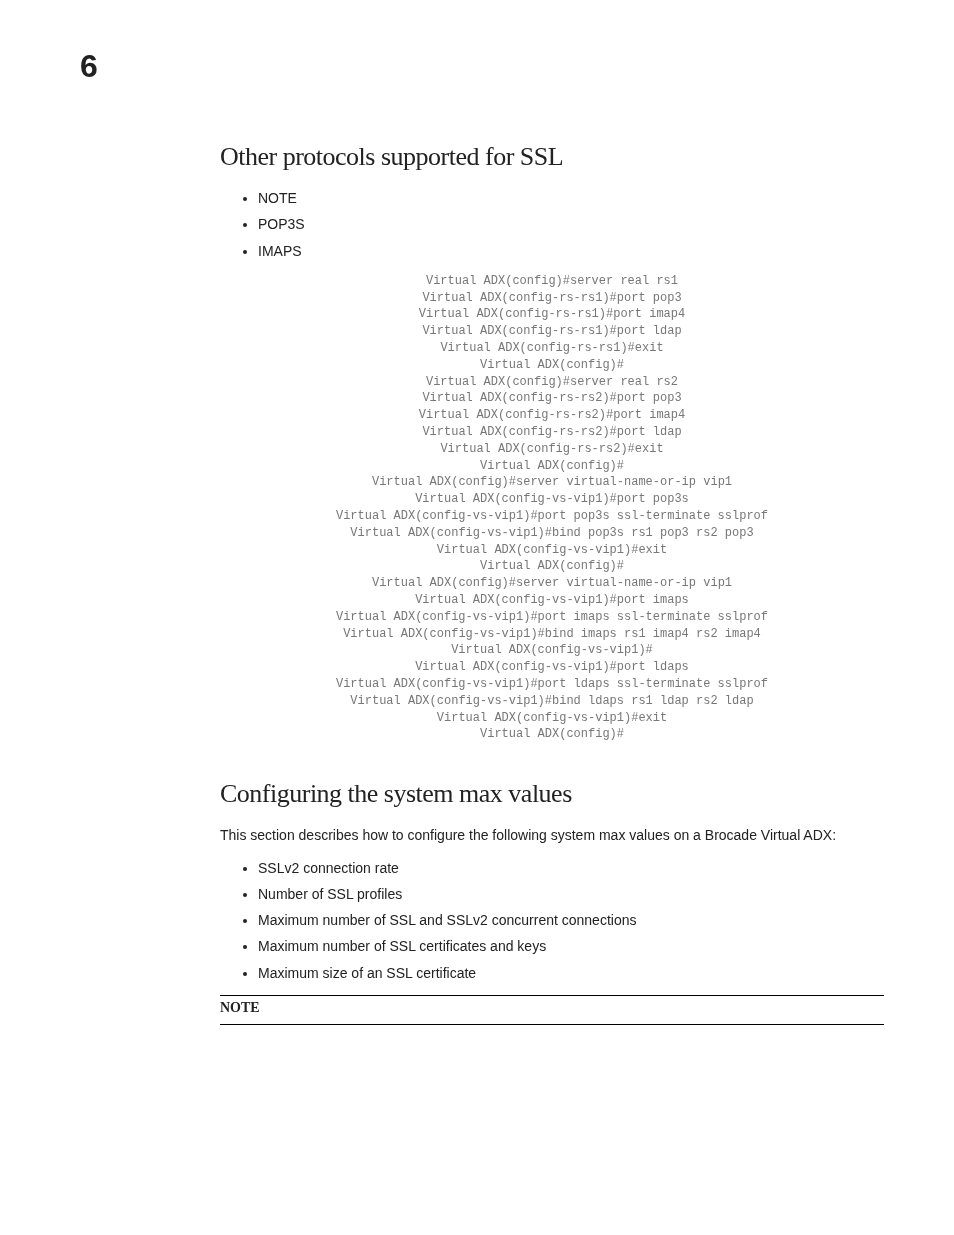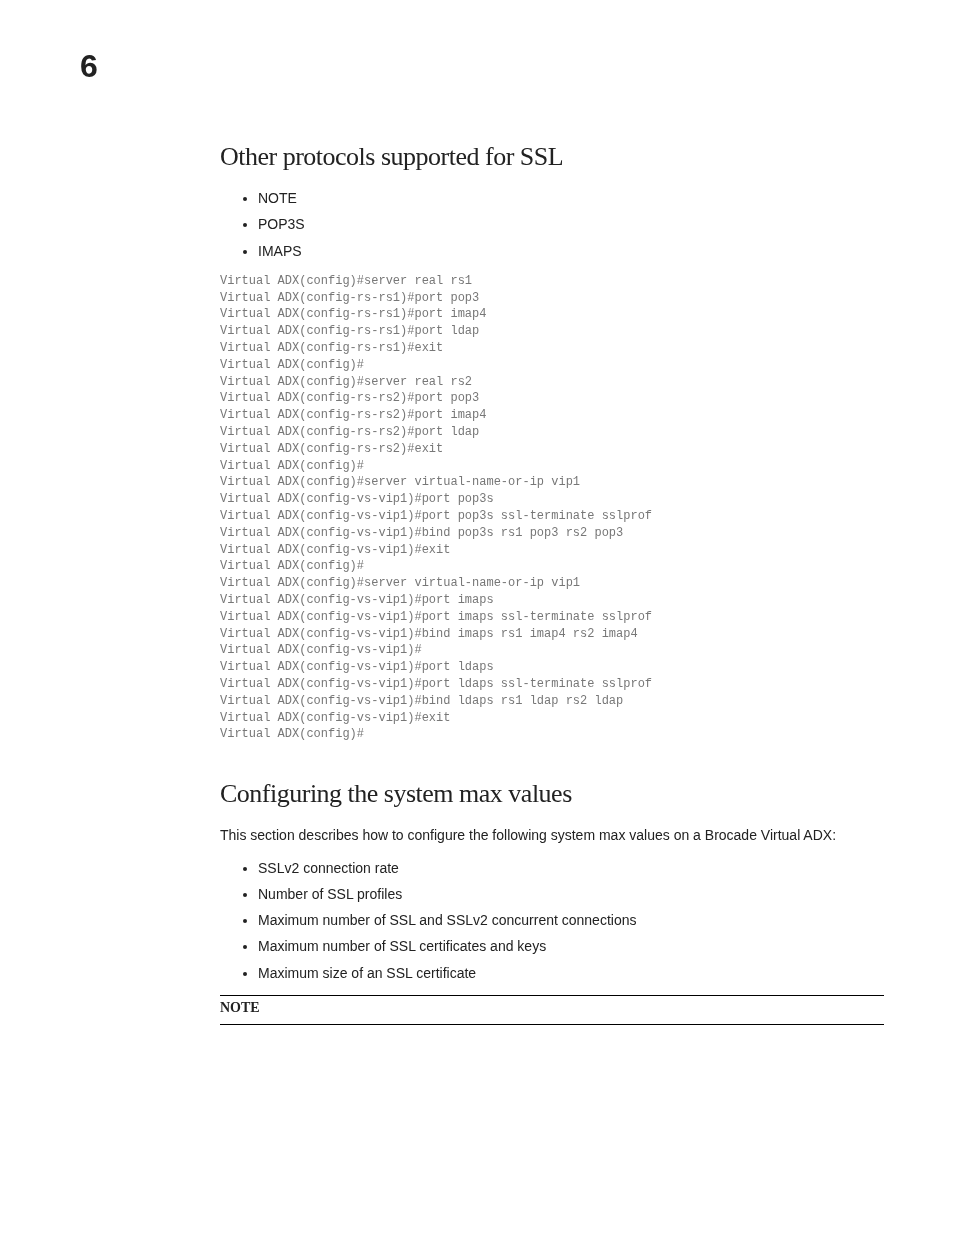--- a/index.html
+++ b/index.html
@@ -57,20 +57,21 @@
     line-height: 1.45;
     margin-bottom: 6px;
   }
   pre.code {
     font-family: "Courier New", Courier, monospace;
     font-size: 12px;
     color: #777;
     line-height: 1.4;
     margin: 10px 0 36px 0;
     white-space: pre;
+    text-align: center;
   }
   .note-block {
     border-top: 1.5px solid #000;
     border-bottom: 1px solid #000;
     padding: 4px 0 6px 0;
     margin-top: 12px;
   }
   .note-label {
     font-family: "Times New Roman", Times, serif;
     font-weight: 700;

